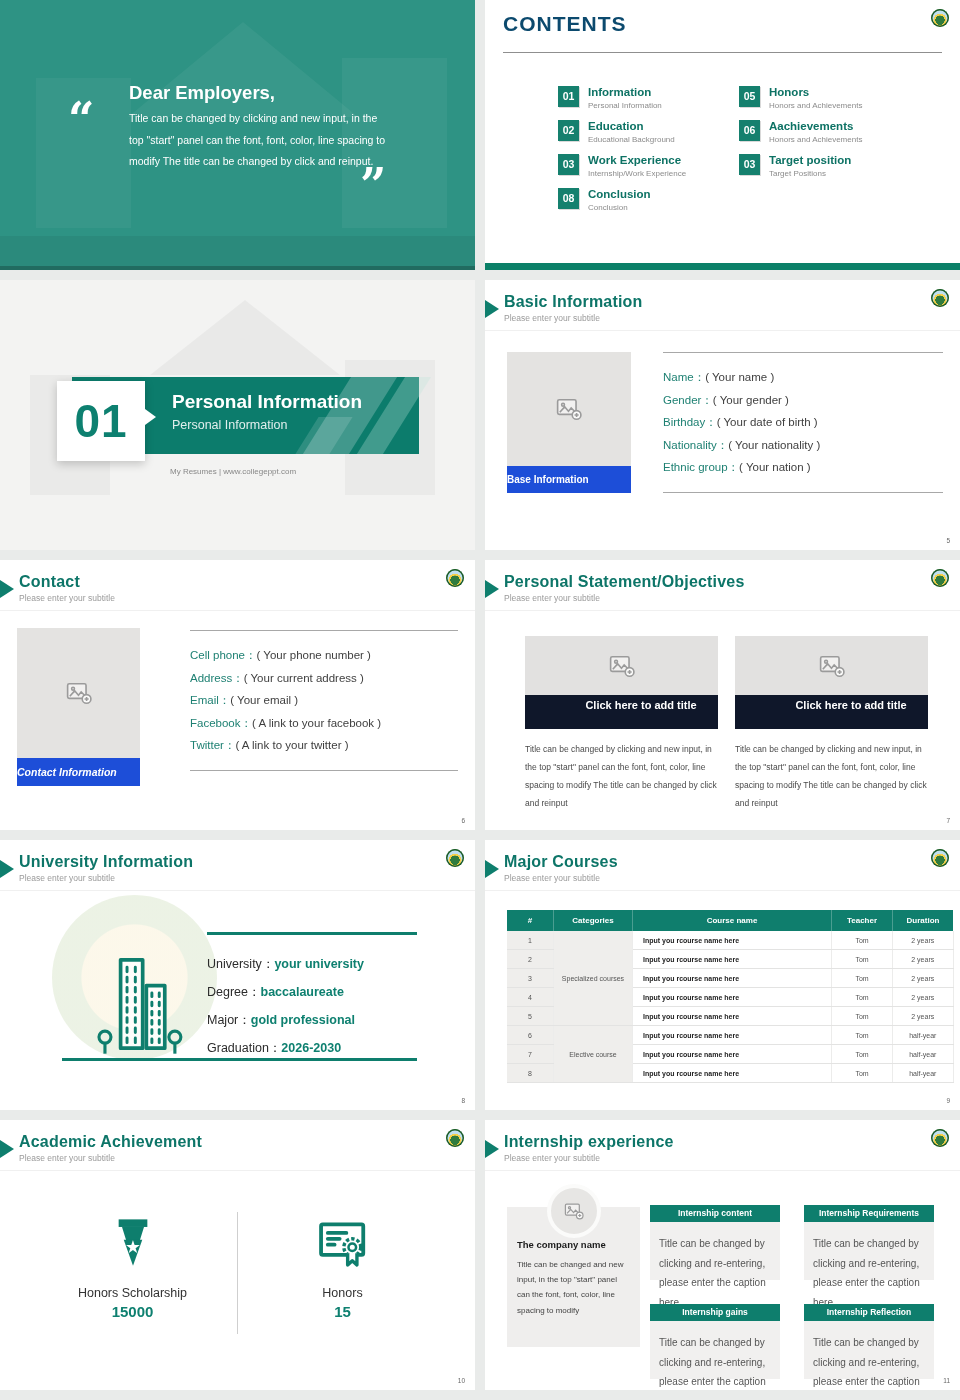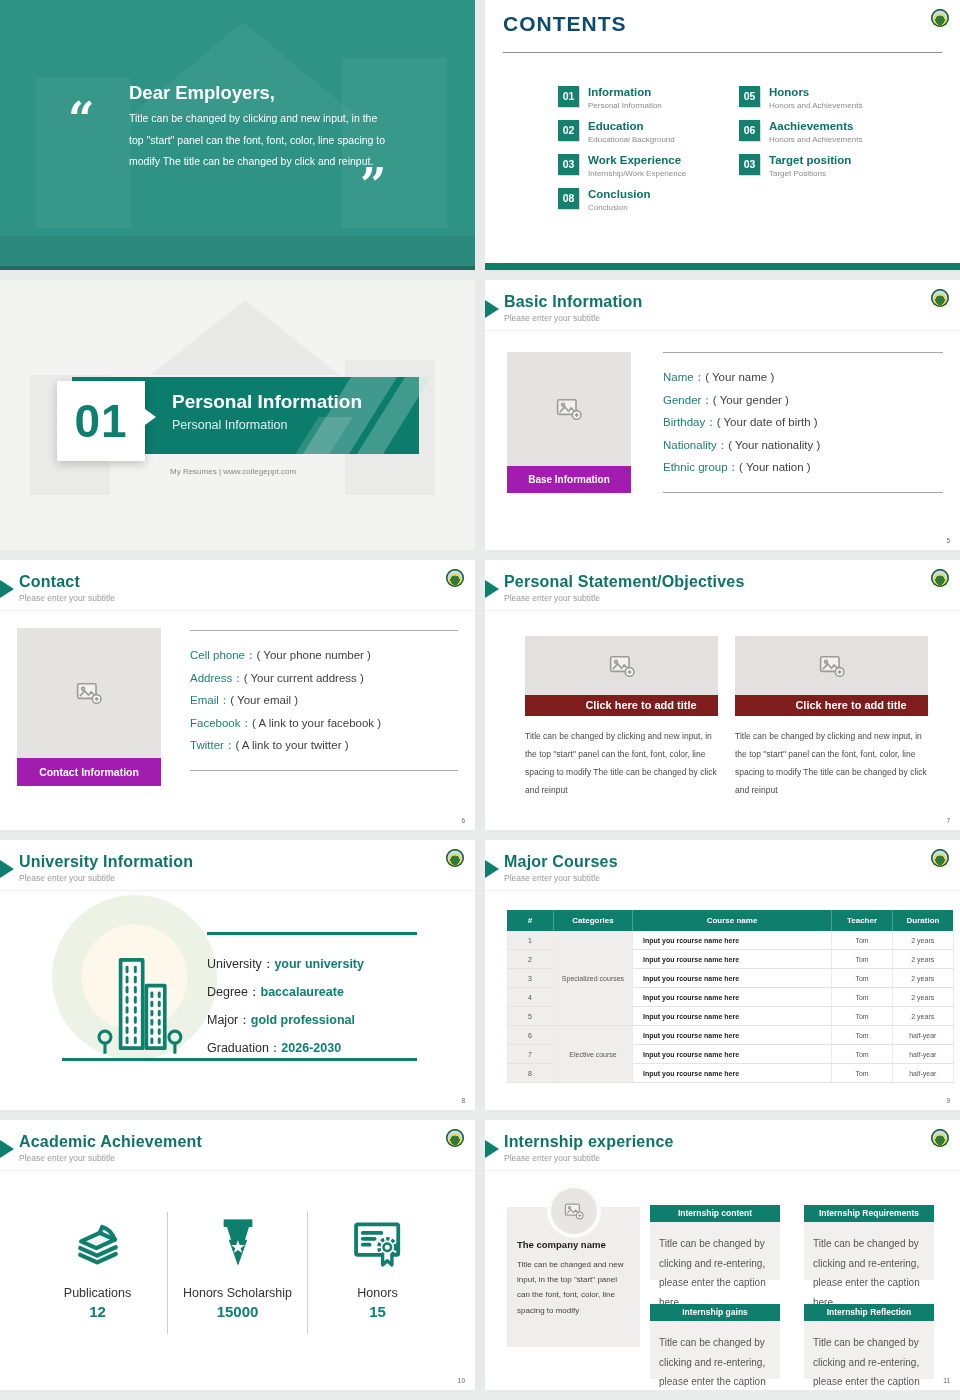--- a/index.html
+++ b/index.html
@@ -58,34 +58,34 @@
   .numbox{position:absolute;left:57px;top:101px;width:88px;height:80px;background:#fff;box-shadow:0 3px 9px rgba(0,0,0,.20);
     text-align:center;line-height:80px;font-size:46px;font-weight:bold;color:#0d8070;letter-spacing:1px;}
   .numbox-arrow{position:absolute;left:145px;top:129px;width:0;height:0;
     border-top:8px solid transparent;border-bottom:8px solid transparent;border-left:11px solid #fff;}
   .credit{position:absolute;left:170px;top:187px;font-size:8px;color:#888;}
 
   
   .media{position:absolute;}
   .ph-area{background:#e4e3e1;display:flex;align-items:center;justify-content:center;}
   .phsvg{width:26px;height:24px;}
-  .ph-bar{background:#a21caf;color:#fff;font-weight:bold;text-align:center;}
+  .ph-bar{background:#1d4ed8;color:#fff;font-weight:bold;}
 
   
   .info-block{position:absolute;border-top:1px solid #a8a8a8;border-bottom:1px solid #a8a8a8;padding:13px 0;}
   .field{font-size:11.5px;line-height:22.5px;white-space:nowrap;}
   .f-label{color:#1f8173;}
   .f-value{color:#3f3f3f;}
   .f-colon{color:#1f8173;}
 
   
   .cards{position:absolute;left:40px;top:76px;display:flex;gap:17px;}
   .card{width:193px;}
   .card-img{height:59px;background:#e2e1e0;display:flex;align-items:center;justify-content:center;}
-  .card-btn{height:21px;background:#7f1d1d;color:#fff;font-size:11px;font-weight:bold;text-align:center;line-height:21px;padding-left:39px;}
+  .card-btn{height:34px;background:#0f172a;color:#fff;font-size:11px;font-weight:bold;text-align:center;line-height:21px;padding-left:39px;}
   .card-text{margin-top:12px;font-size:8.5px;color:#4a4a4a;line-height:2.1;}
 
   
   .seal{position:absolute;left:52px;top:55px;width:165px;height:165px;border-radius:50%;
     background:radial-gradient(circle,rgba(240,215,140,.18) 0 45%,rgba(120,165,70,.14) 46% 72%,rgba(60,110,140,.10) 73% 100%);}
   .bldg{position:absolute;left:93px;top:110px;width:92px;height:108px;}
   .uline-top{position:absolute;left:207px;top:92px;width:210px;height:3px;background:#0e7e6d;}
   .uline-bot{position:absolute;left:62px;top:218px;width:355px;height:3px;background:#0e7e6d;}
   .urows{position:absolute;left:207px;top:110px;}
   .urow{font-size:12.5px;line-height:28px;white-space:nowrap;}
@@ -241,21 +241,21 @@
     </div>
     <div class="page-num">5</div>
   </div>
 
   <div class="slide">
     <span class="head-tri"></span>
     <div class="sl-title">Contact</div>
     <div class="sl-sub">Please enter your subtitle</div>
     <span class="logo"></span>
     <div class="head-rule"></div>
-    <div class="media" style="left:17px;top:68px;width:144px;">
+    <div class="media" style="left:17px;top:68px;width:123px;font-style:italic;">
       <div class="ph-area" style="height:130px;">
         <svg class="phsvg" viewBox="0 0 24 22">
             <g fill="none" stroke="#9b9b9b" stroke-width="1.5">
               <rect x="1.5" y="2.5" width="17" height="13.5" rx="1.5" fill="#f2f1f0"></rect>
               <circle cx="6.5" cy="7" r="1.3"></circle>
               <path d="M3.5 14 l4.5-5 3.5 4 2.5-3 4 4"></path>
               <circle cx="19" cy="16.5" r="4" fill="#fbfbfa"></circle>
               <path d="M19 14.6 v3.8 M17.1 16.5 h3.8"></path>
             </g>
           </svg>
@@ -423,32 +423,20 @@
 
   <div class="slide">
     <span class="head-tri"></span>
     <div class="sl-title">Academic Achievement</div>
     <div class="sl-sub">Please enter your subtitle</div>
     <span class="logo"></span>
     <div class="head-rule"></div>
     <div class="stats">
       <div class="stat">
         <svg viewBox="0 0 64 64">
-          <g fill="none" stroke="#0e7e6d" stroke-width="5" stroke-linejoin="round" stroke-linecap="round">
-            <path d="M12 30 L34 20 L52 28 L30 38 Z" fill="#eef5f3"></path>
-            <path d="M52 28 C49 21 45 15 37 13 L34 20"></path>
-            <path d="M11 38 L31 47 L53 37"></path>
-            <path d="M11 46 L31 55 L53 45"></path>
-          </g>
-        </svg>
-        <div class="stat-label">Publications</div>
-        <div class="stat-value">12</div>
-      </div>
-      <div class="stat">
-        <svg viewBox="0 0 64 64">
           <g fill="#0e7e6d">
             <rect x="15" y="4" width="34" height="9"></rect>
             <path d="M19 13 h26 l-5 16 h-16 z"></path>
             <path d="M21 28 l11 31 l11 -31 z"></path>
           </g>
           <text x="32" y="44" text-anchor="middle" font-size="21" fill="#ffffff">★</text>
         </svg>
         <div class="stat-label">Honors Scholarship</div>
         <div class="stat-value">15000</div>
       </div>

